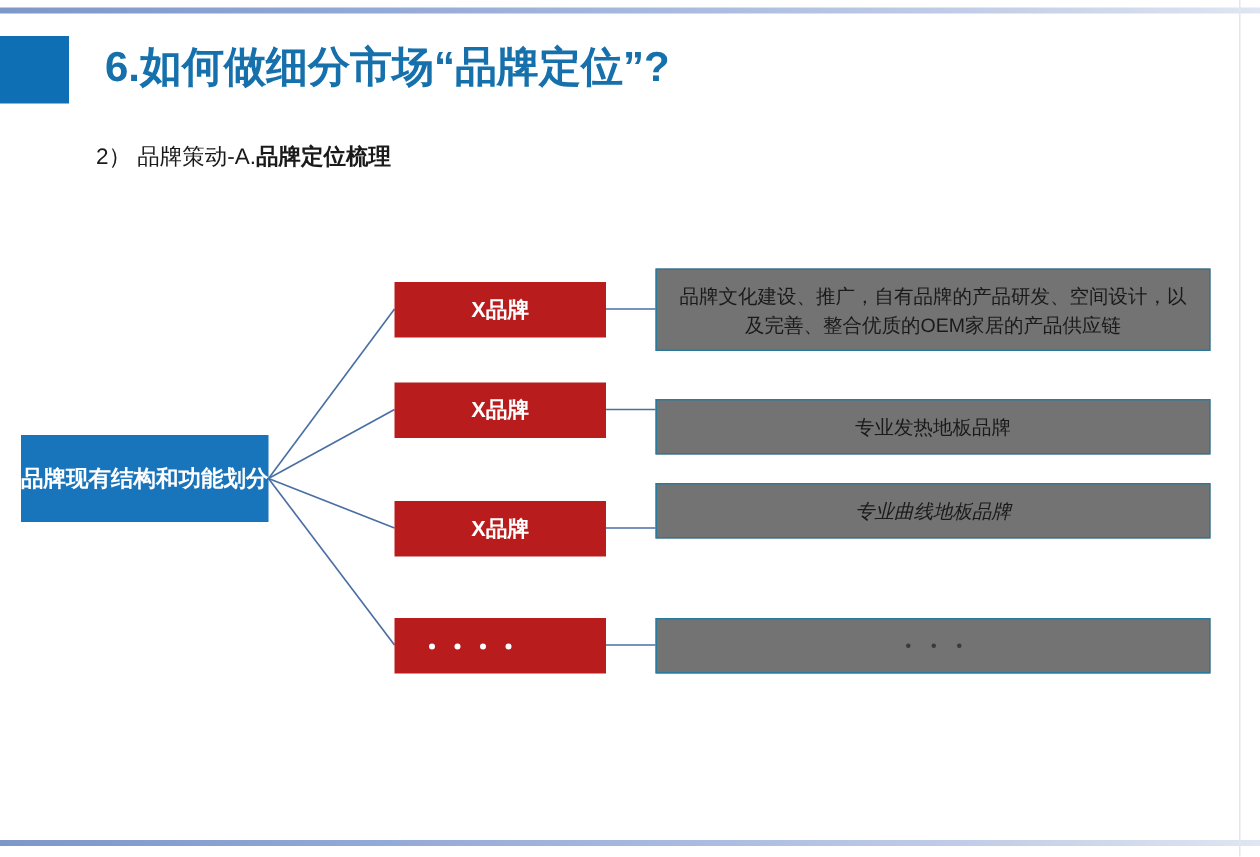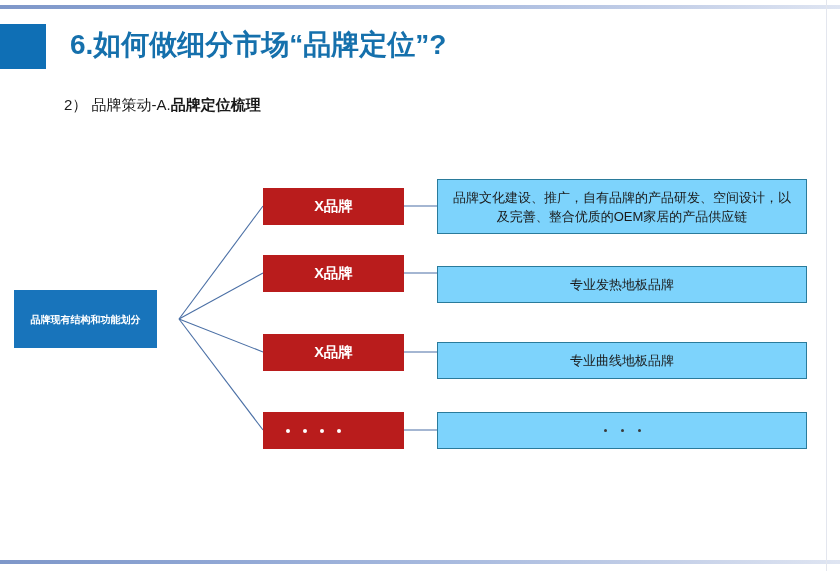--- a/index.html
+++ b/index.html
@@ -83,25 +83,25 @@
     left: 0;
     top: 0;
     width: 840px;
     height: 320px;
   }
 
   .root-node {
     position: absolute;
     left: 14px;
     top: 130px;
-    width: 143px;
+    width: 165px;
     height: 58px;
     background: #1874bb;
     color: #ffffff;
-    font-size: 10px;
+    font-size: 15px;
     font-weight: bold;
     display: flex;
     align-items: center;
     justify-content: center;
     text-align: center;
     line-height: 21px;
     box-sizing: border-box;
   }
 
   .brand-node {
@@ -121,35 +121,35 @@
   }
   .brand-node.r0 { top: 28px; }
   .brand-node.r1 { top: 95px; }
   .brand-node.r2 { top: 174px; }
   .brand-node.r3 { top: 252px; }
 
   .desc-node {
     position: absolute;
     left: 437px;
     width: 370px;
-    background: #7dd3fc;
+    background: #737373;
     border: 1px solid #2a7b9b;
     color: #1a1a1a;
     font-size: 13px;
     display: flex;
     align-items: center;
     justify-content: center;
     text-align: center;
     line-height: 19px;
     box-sizing: border-box;
     padding: 3px 10px;
   }
   .desc-node.r0 { top: 19px; height: 55px; }
   .desc-node.r1 { top: 106px; height: 37px; }
-  .desc-node.r2 { top: 182px; height: 37px; }
+  .desc-node.r2 { top: 162px; height: 37px; font-style: italic; }
   .desc-node.r3 { top: 252px; height: 37px; }
 
   
   .dots {
     display: flex;
     align-items: center;
     gap: 13px;
   }
   .dots .dot {
     display: block;

